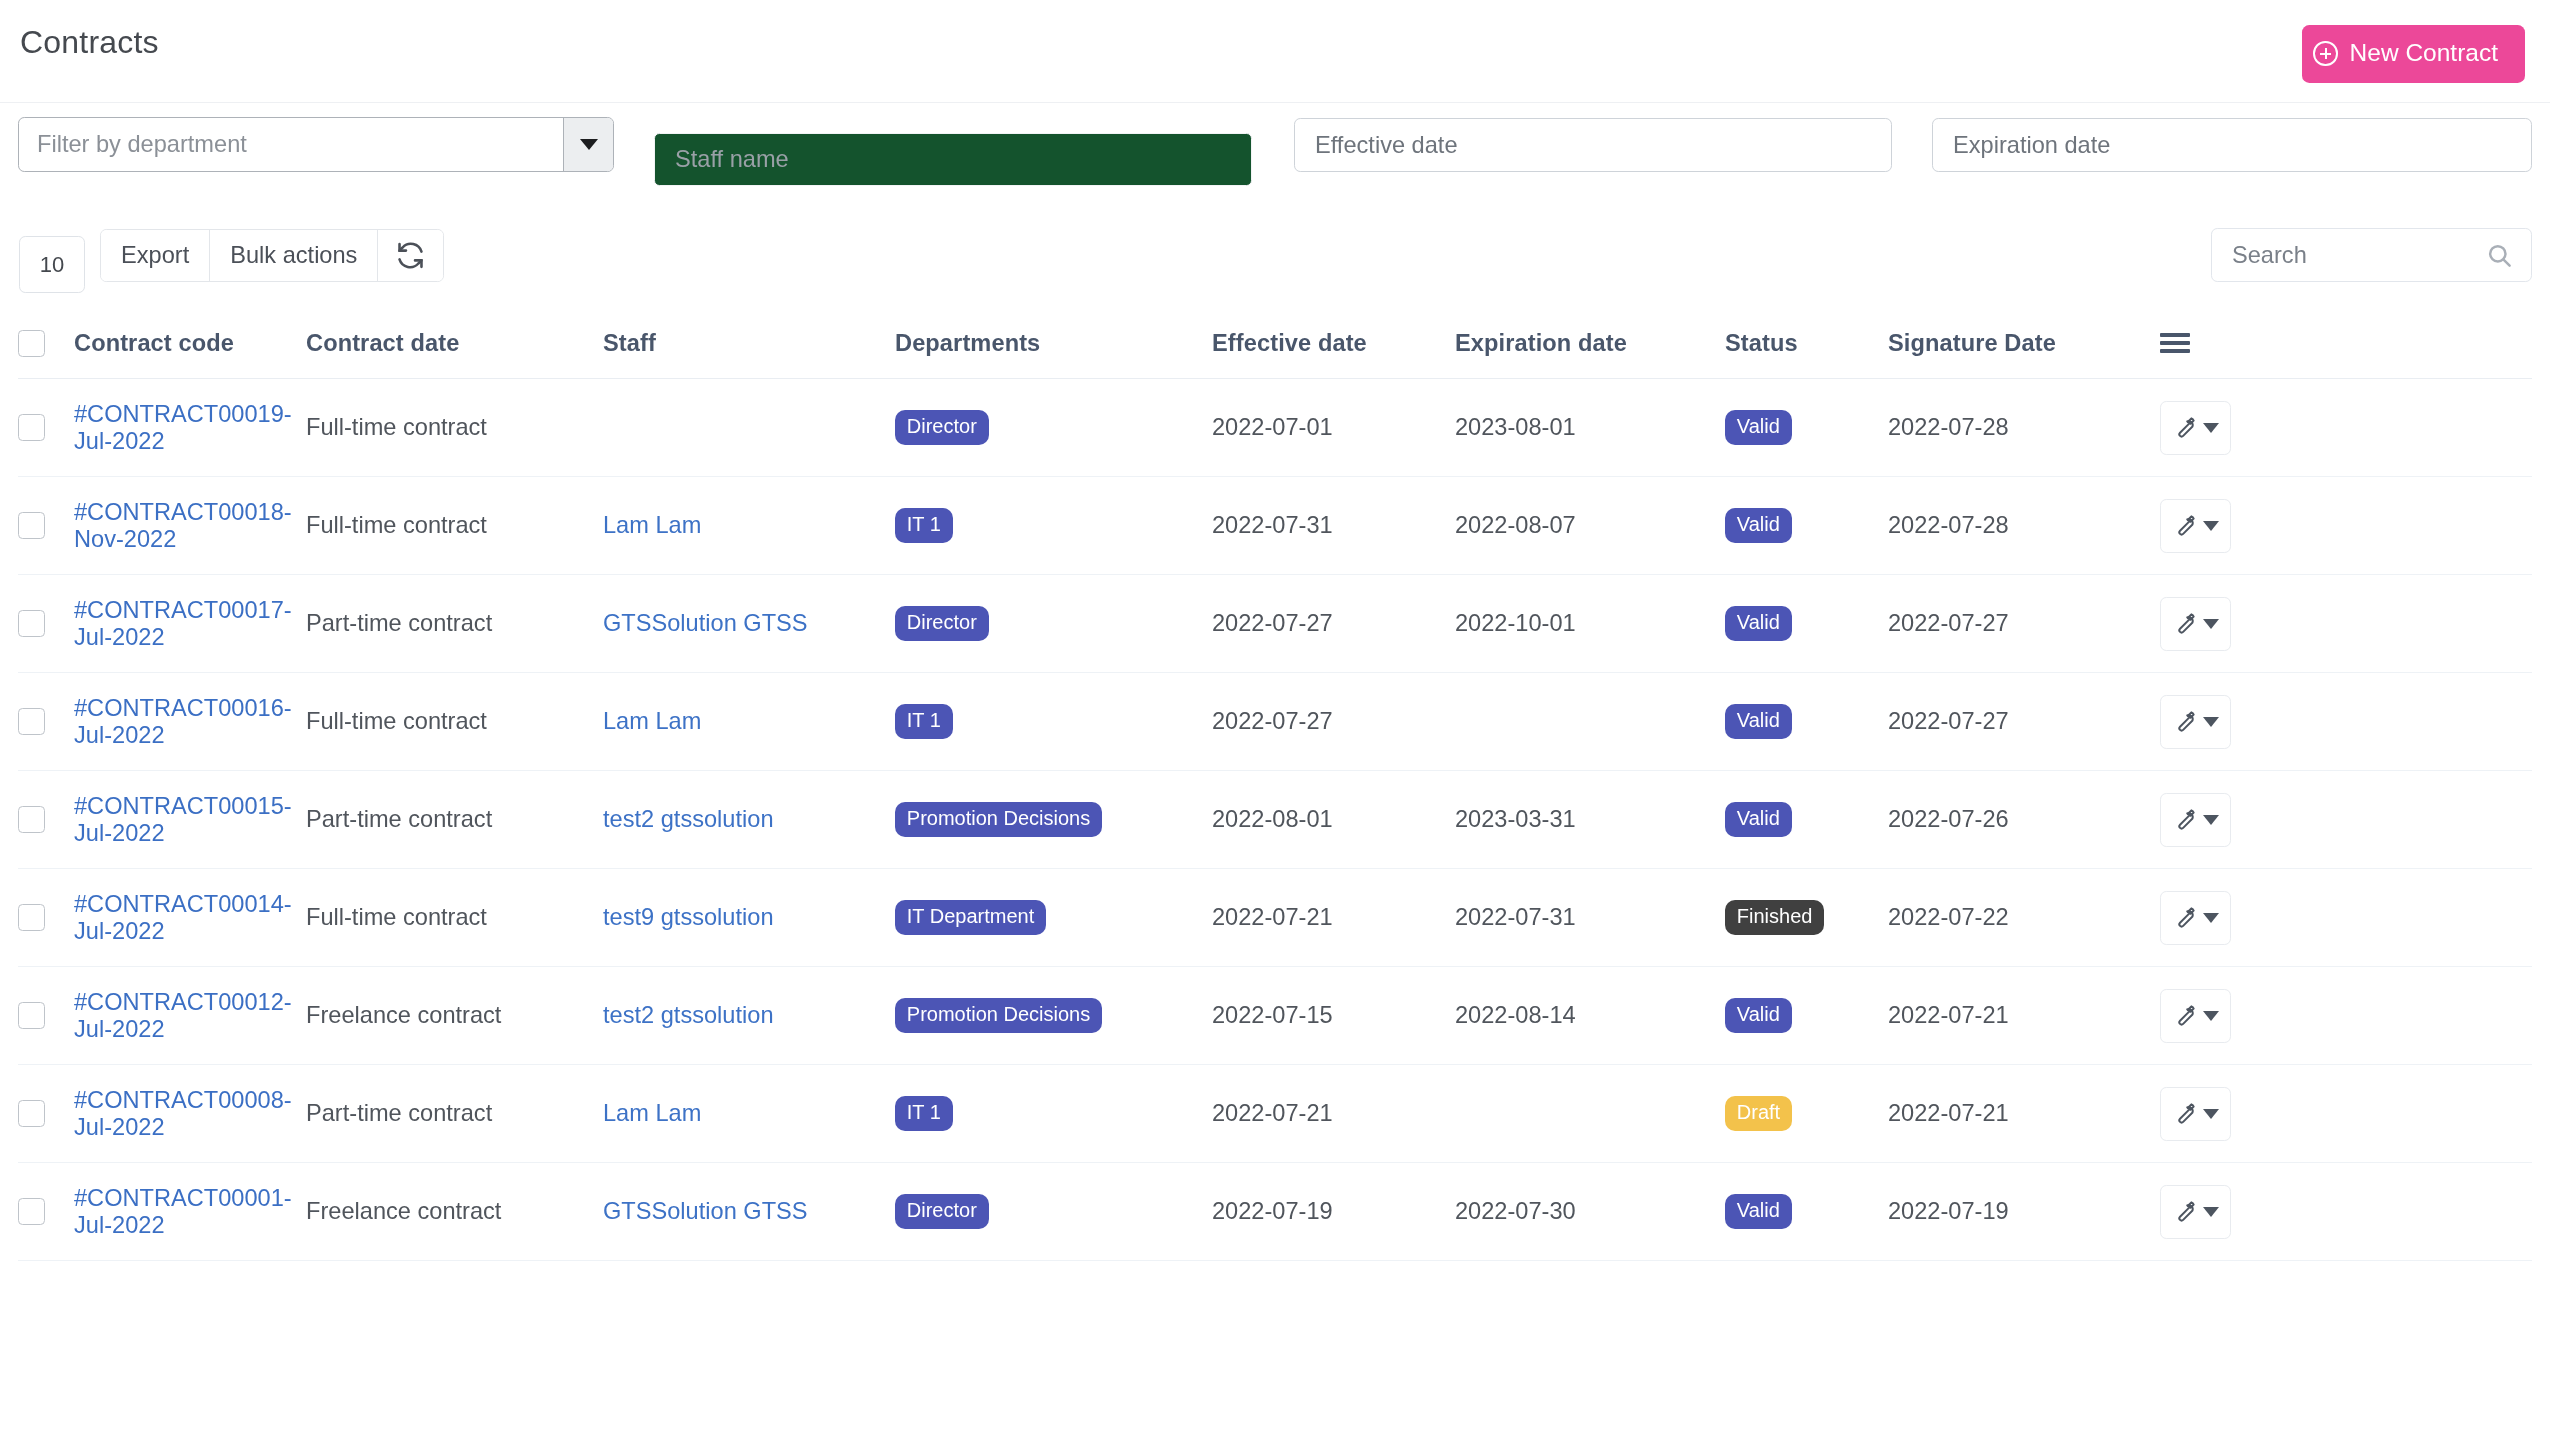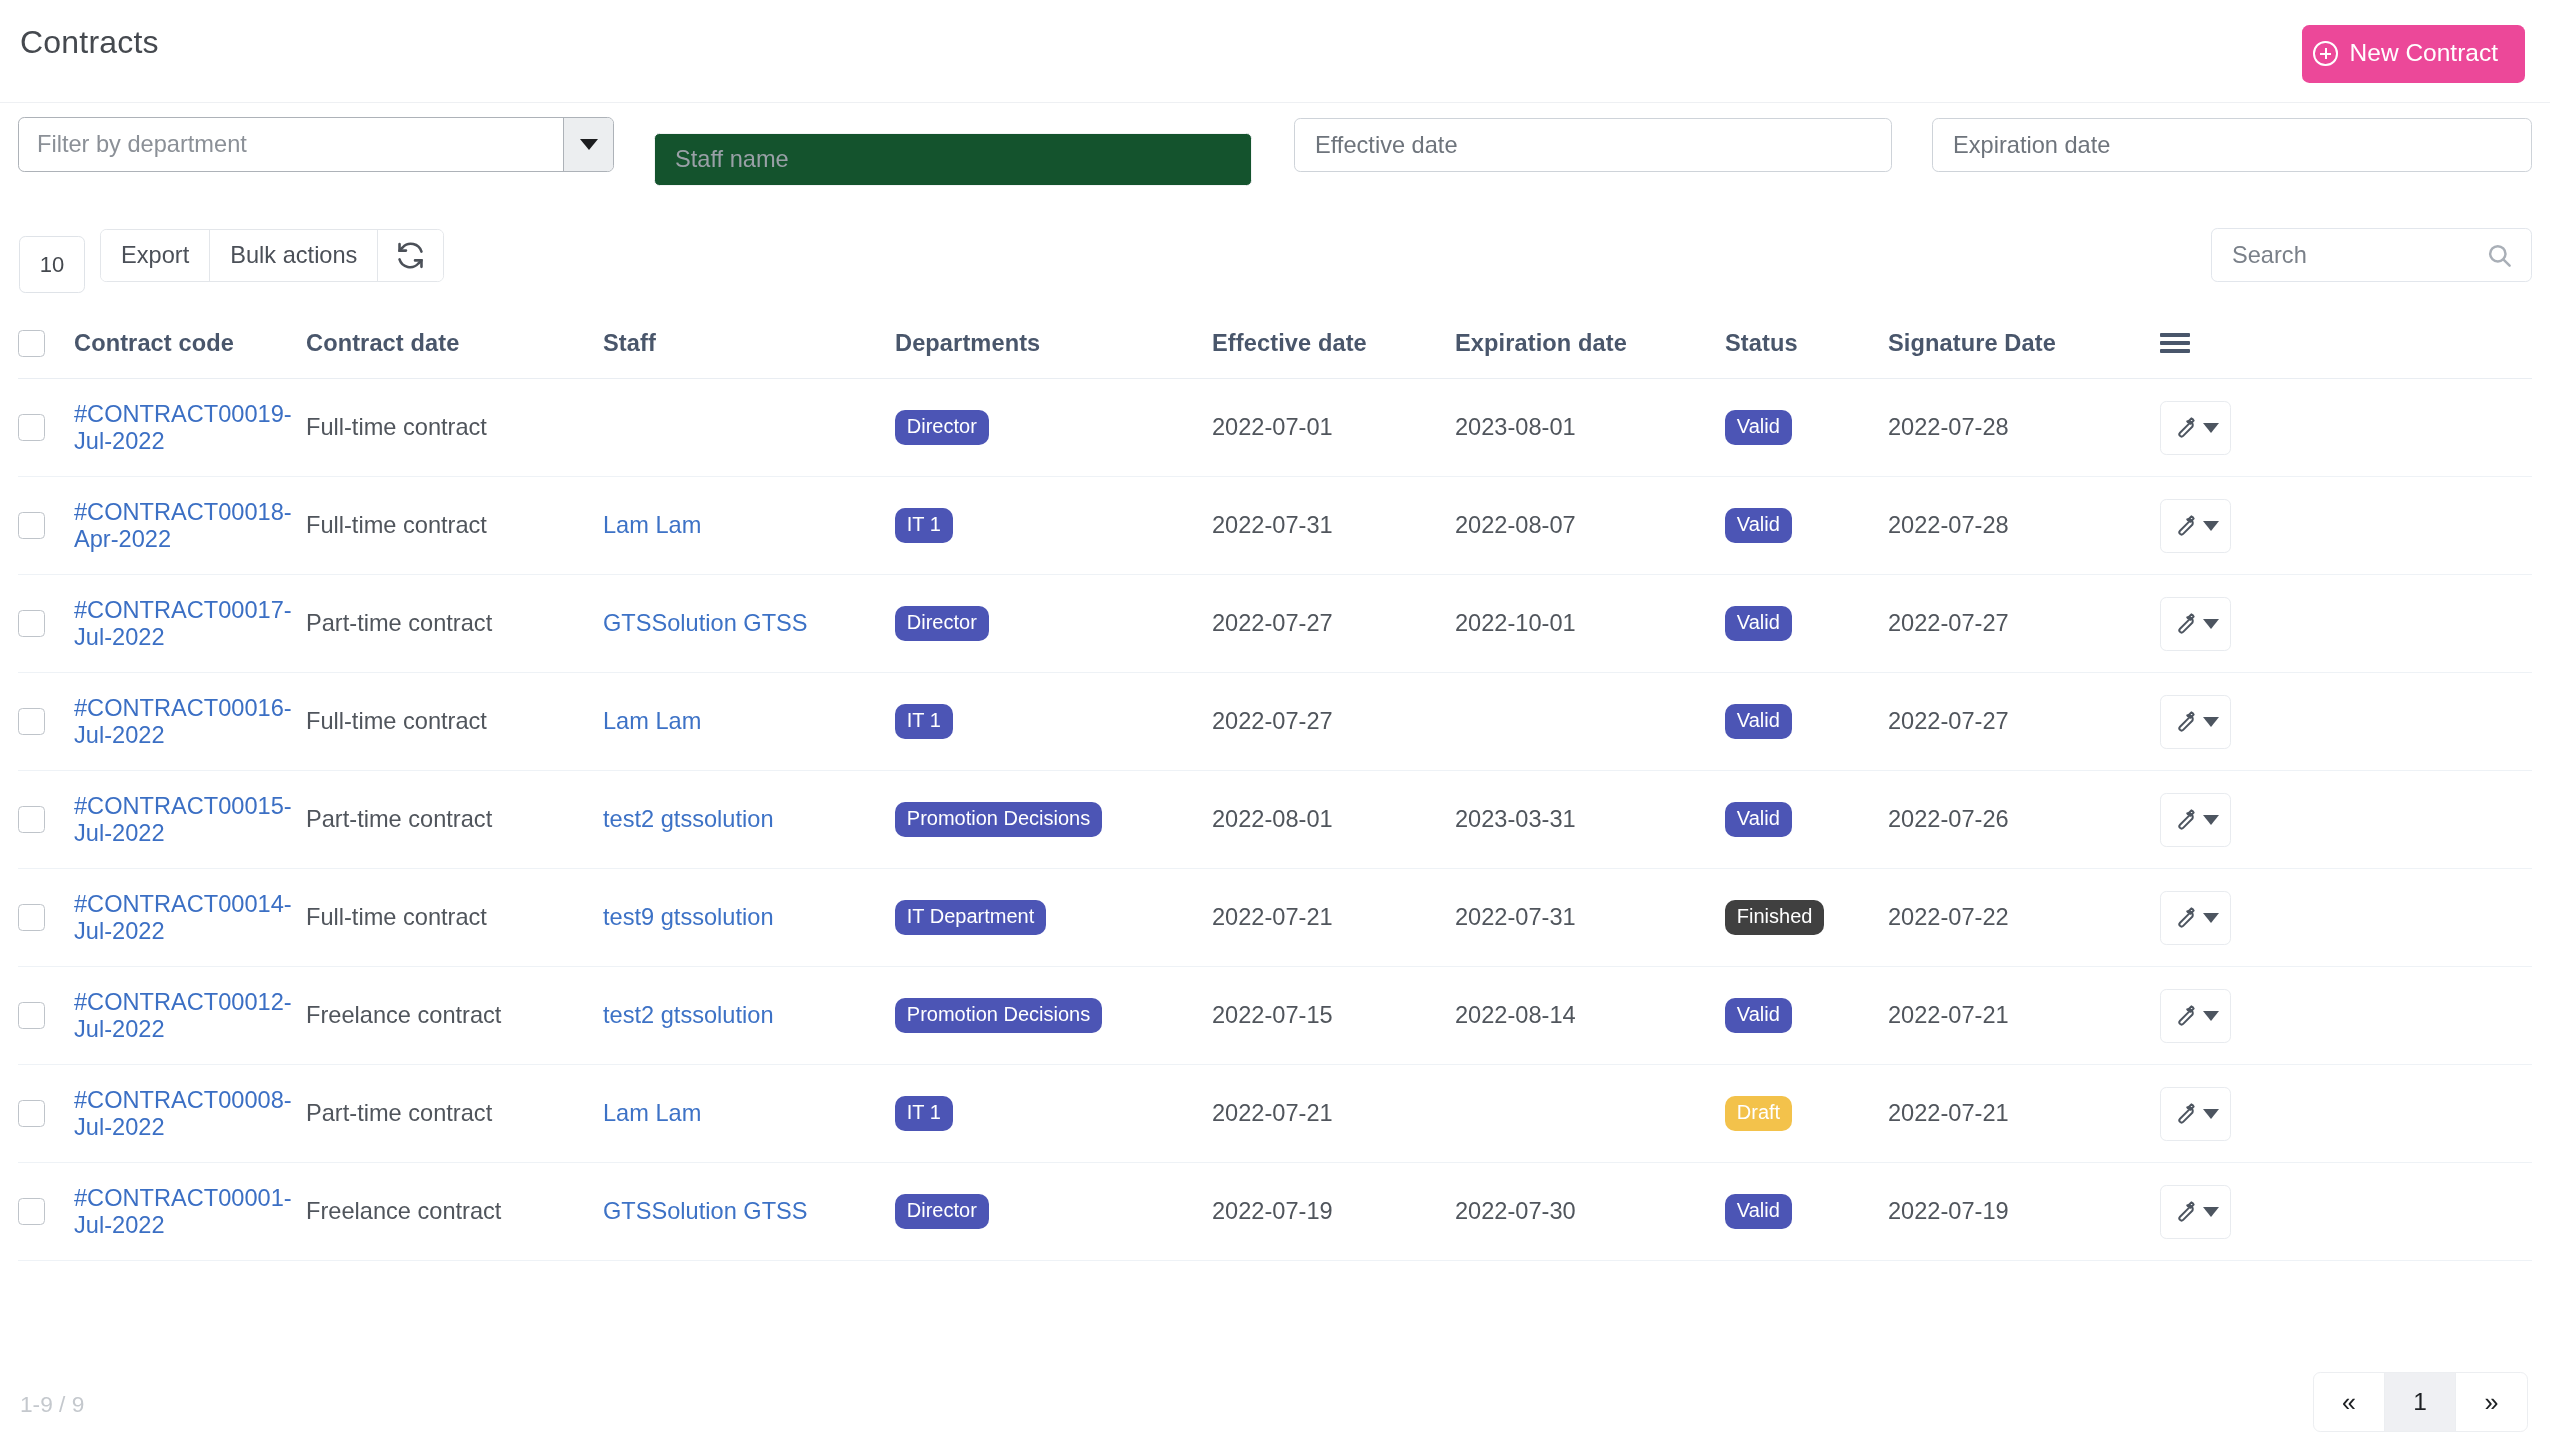--- a/index.html
+++ b/index.html
@@ -262,21 +262,21 @@
                 <path d="M18.6 3.2l-3 3 2.2 2.2 3-3a4 4 0 0 0-2.2-2.2z"></path>
               </svg>
               <span class="act-caret"></span>
             </div>
           </div>
         </div>
         <div class="trow">
           <div class="c-check">
             <span class="chk"></span>
           </div>
-          <div class="c-code"><span class="link">#CONTRACT00018-Apr-2022</span></div>
+          <div class="c-code"><span class="link">#CONTRACT00018-Nov-2022</span></div>
           <div class="c-type cell-text">Full-time contract</div>
           <div class="c-staff"><span class="link-staff">Lam Lam</span></div>
           <div class="c-dept"><span class="badge badge-dept" style="background: rgb(76, 85, 181);">IT 1</span></div>
           <div class="c-eff cell-text">2022-07-31</div>
           <div class="c-exp cell-text">2022-08-07</div>
           <div class="c-status"><span class="badge" style="background: rgb(76, 85, 181);">Valid</span></div>
           <div class="c-sign cell-text">2022-07-28</div>
           <div class="c-act">
             <div class="act-btn">
               <svg width="25" height="25" viewBox="0 0 24 24" fill="none" stroke="#4d5560" stroke-width="1.9" stroke-linecap="round" stroke-linejoin="round">
@@ -437,23 +437,15 @@
                 <path d="M14.6 6.1a3.9 3.9 0 0 1 5.1 4.9l-9 9a2.1 2.1 0 0 1-3-3l9-9a3.9 3.9 0 0 1-2.1-1.9z"></path>
                 <path d="M18.6 3.2l-3 3 2.2 2.2 3-3a4 4 0 0 0-2.2-2.2z"></path>
               </svg>
               <span class="act-caret"></span>
             </div>
           </div>
         </div>
       </div>
   </div>
 
-  <div class="footer">
-    <div class="count-text">1-9 / 9</div>
-    <div class="pager">
-      <div>«</div>
-      <div class="cur">1</div>
-      <div>»</div>
-    </div>
-  </div>
 
 </div>
 
 
 </body></html>

